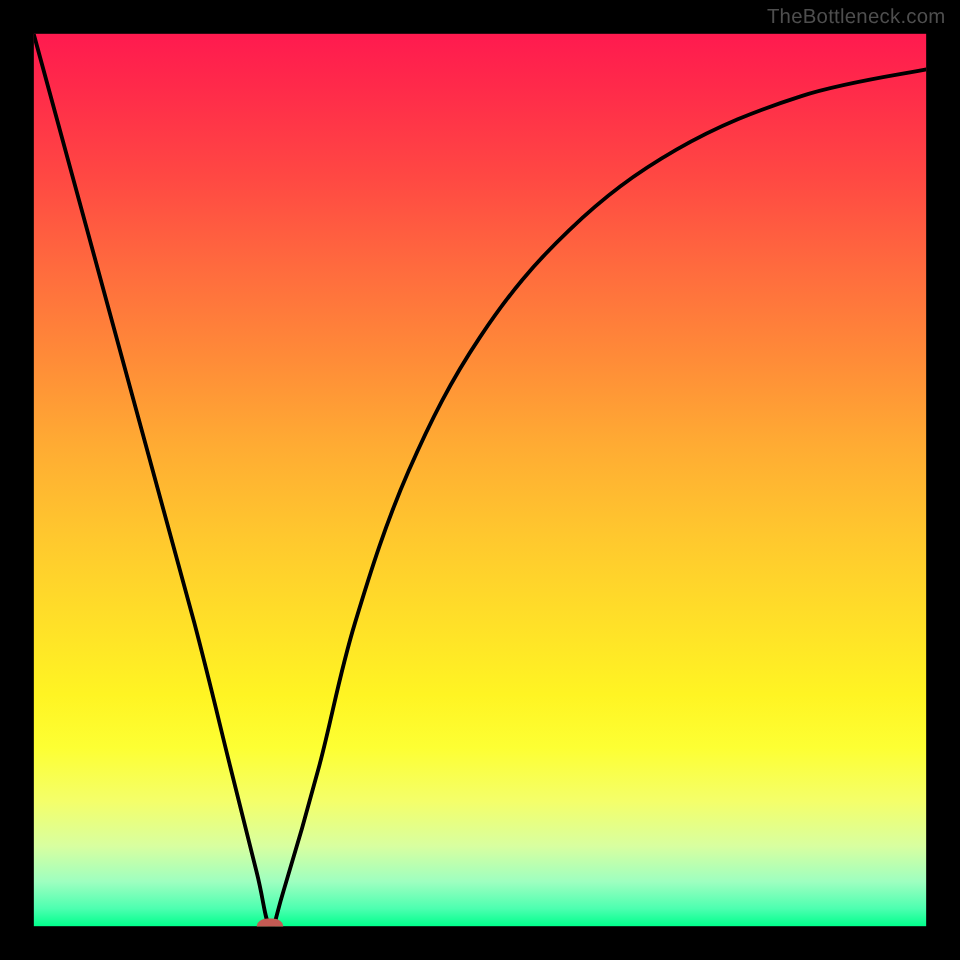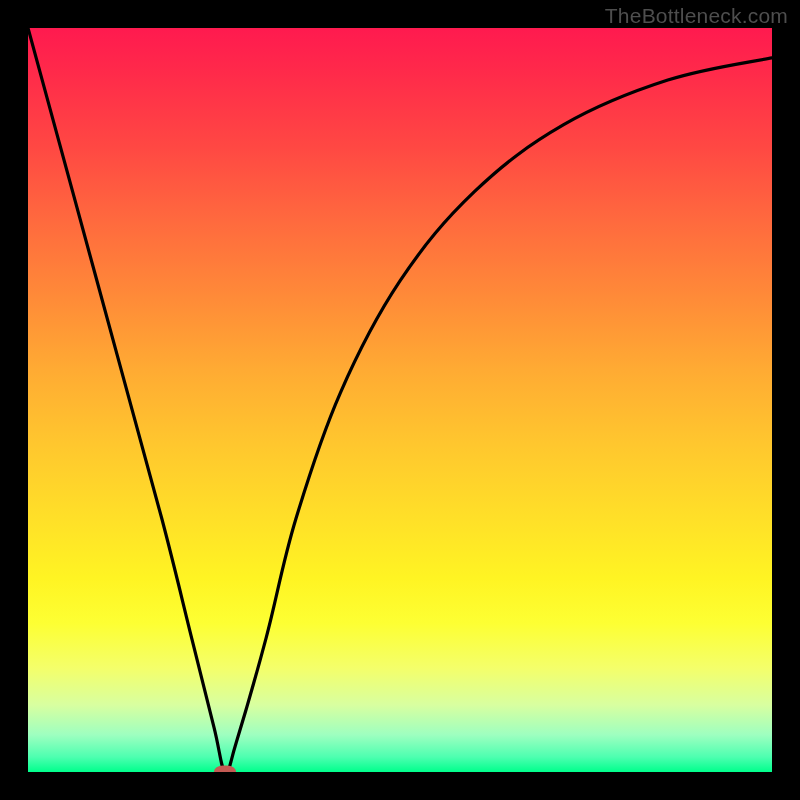--- a/index.html
+++ b/index.html
@@ -59,21 +59,21 @@
     height: 13px;
     border-radius: 9px / 6px;
     background: #c35a53;
     transform: translate(-50%, -50%);
   }
   .watermark {
     position: absolute;
     top: 4px;
     right: 12px;
     color: #4e4e4e;
-    font-size: 21px;
+    font-size: 17px;
     font-weight: 500;
     letter-spacing: 0.2px;
     user-select: none;
   }
 </style>
 </head>
 <body>
 
 <div class="frame">
 

